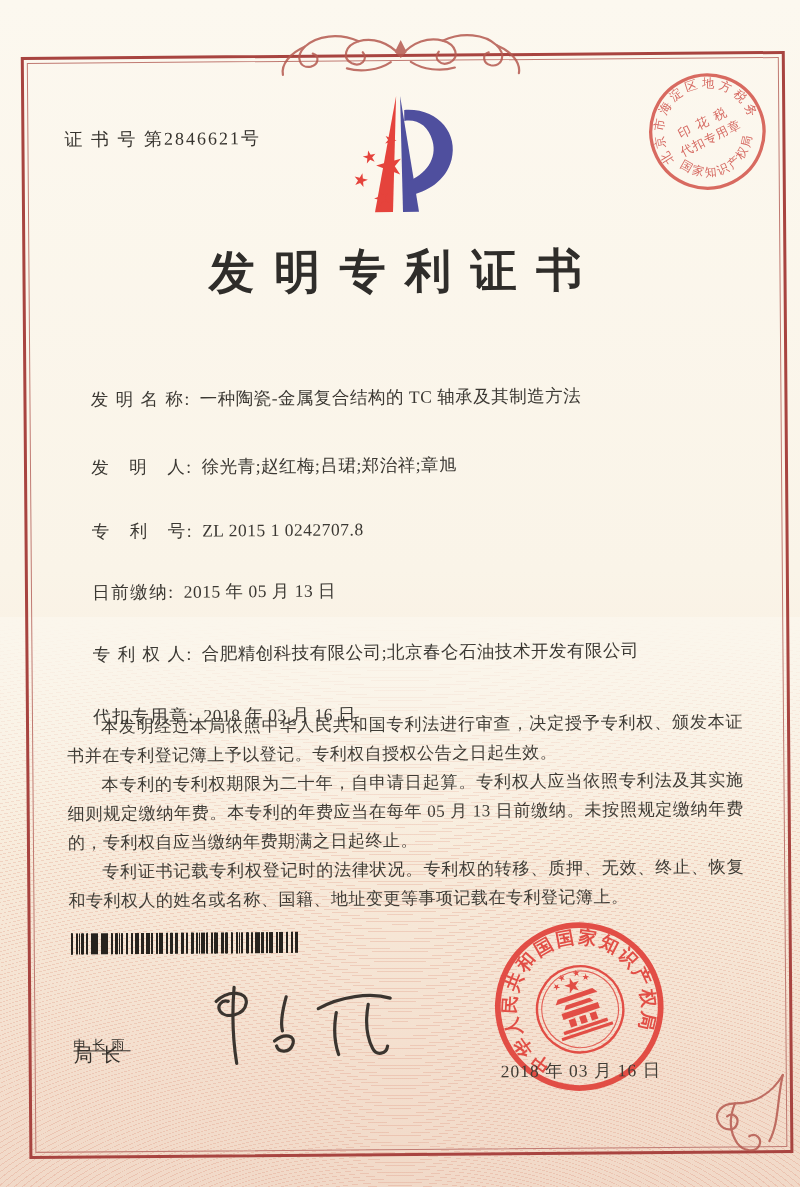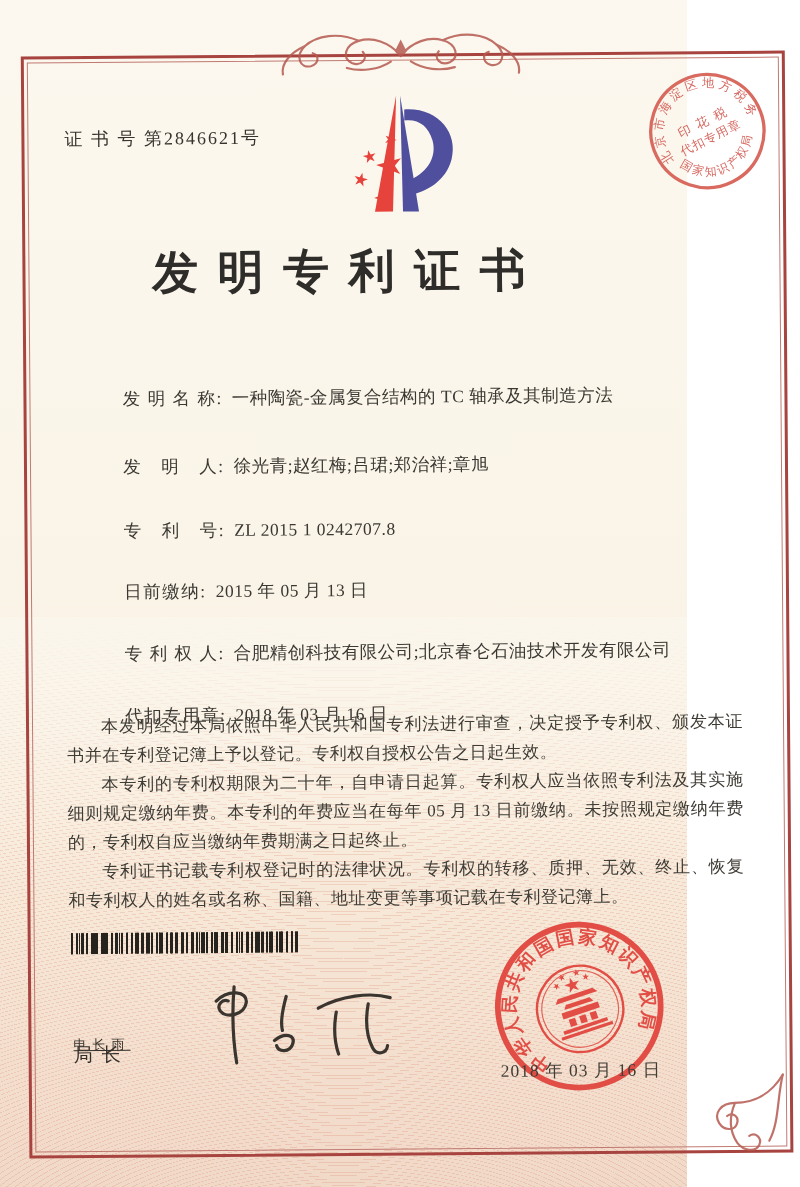--- a/index.html
+++ b/index.html
@@ -1,33 +1,33 @@
 <!DOCTYPE html>
 <html><head>
 <meta charset="utf-8">
 <style>
   html,body{margin:0;padding:0;}
   body{width:800px;height:1187px;overflow:hidden;
        font-family:"Liberation Serif","DejaVu Serif",serif;}
-  .page{position:relative;width:687px;height:1187px;
+  .page{position:relative;width:800px;height:1187px;
         background:linear-gradient(180deg,#fcf8ef 0%,#faf4e8 48%,#f8ecdc 70%,#f3ddcc 92%,#f1d9c8 100%);}
   .guilloche{position:absolute;left:0;right:0;top:52%;bottom:0;z-index:0;
         background:
           linear-gradient(180deg, rgba(251,246,236,1) 0%, rgba(251,246,236,0) 42%),
           repeating-radial-gradient(ellipse 900px 430px at 50% 118%,
              rgba(214,118,94,0.22) 0 1.2px, rgba(214,118,94,0) 1.2px 7px);}
   .sheet{position:absolute;inset:0;z-index:1;transform:rotate(-0.45deg);}
   .frame{position:absolute;left:25px;top:54px;width:758px;height:1096px;
          border:3px solid #a84440;}
   .frame::after{content:"";position:absolute;inset:3px;border:1px solid #c07a72;}
   .cert-no{position:absolute;left:68px;top:125px;font-size:18px;color:#37342f;letter-spacing:2px;}
   .title{position:absolute;left:0;top:241px;width:100%;text-align:center;
          font-size:46px;font-weight:600;color:#2f2d2a;letter-spacing:4px;}
   .field{position:absolute;left:66px;font-size:17.5px;color:#3b3833;white-space:pre;}
-  .flabel{letter-spacing:1.5px;margin-left:32px;}
+  .flabel{letter-spacing:1.5px;}
   .fvalue{margin-left:9px;letter-spacing:0.5px;}
   .f0{top:364px}.f1{top:432px}.f2{top:496px}.f3{top:557px}.f4{top:619px}.f5{top:681px}
   .paras{position:absolute;left:66px;top:710px;width:676px;}
   .paras p{margin:0;font-size:17px;line-height:29px;color:#3f3c36;
            text-indent:2em;text-align:justify;letter-spacing:0.5px;}
   .barcode{position:absolute;left:68px;top:931px;width:230px;height:21px;
         background:
           repeating-linear-gradient(90deg,#26221d 0 2px,rgba(0,0,0,0) 2px 5px),
           repeating-linear-gradient(90deg,#26221d 0 1px,rgba(0,0,0,0) 1px 8px),
           repeating-linear-gradient(90deg,#26221d 0 2px,rgba(0,0,0,0) 2px 11px);}

